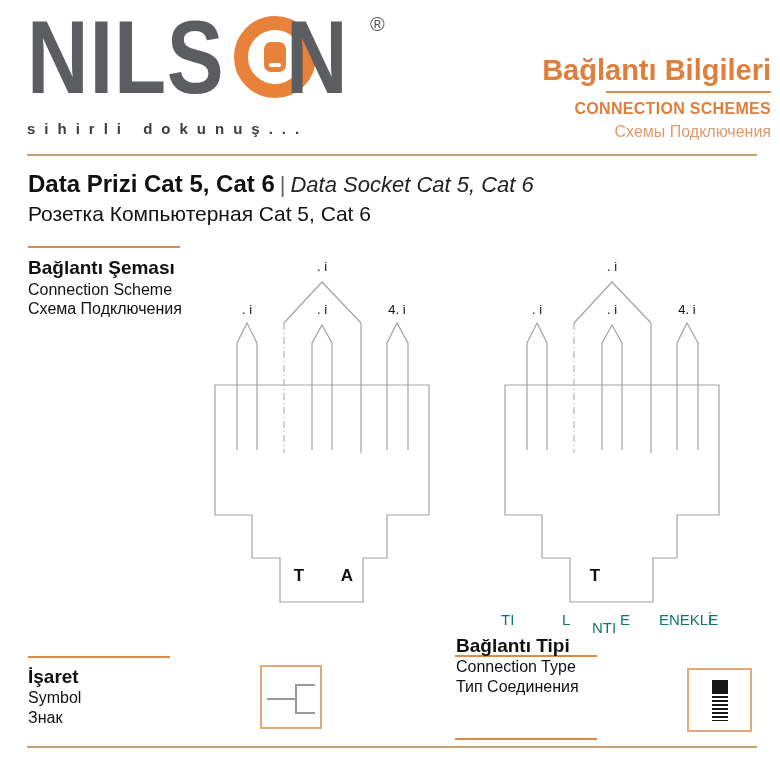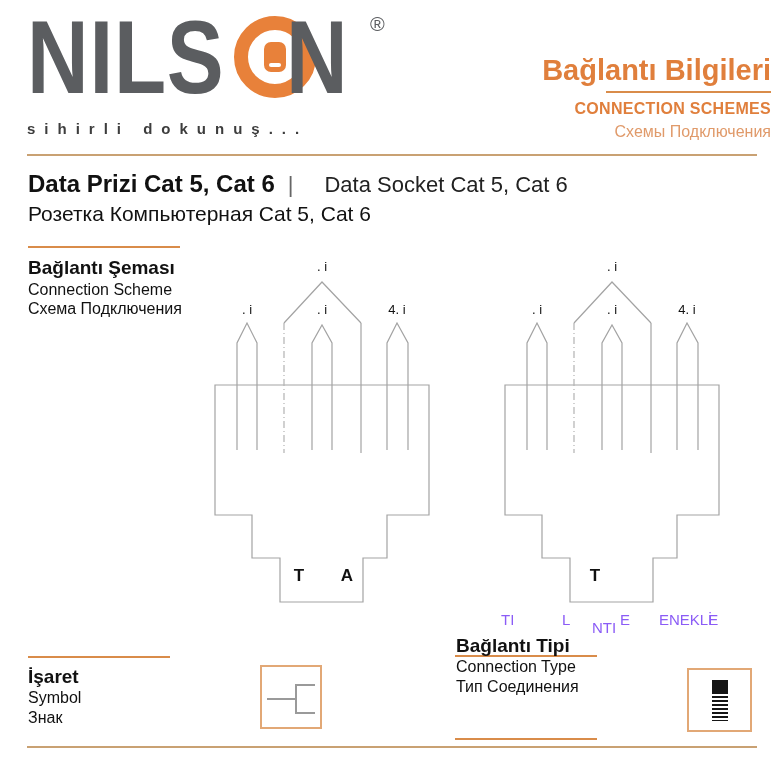--- a/index.html
+++ b/index.html
@@ -42,24 +42,24 @@
   .header-title-en { font-size:16px; font-weight:bold; color:#e07f3c; letter-spacing:0.3px; }
   .header-title-ru { font-size:16px; color:#e09a6a; margin-top:5px; }
 
   .rule { position:absolute; height:2px; background:#c9a173; }
   .rule.top-rule { left:27px; top:154px; width:730px; }
   .rule.bottom-rule { left:27px; top:746px; width:730px; }
   .accent-line { position:absolute; height:2px; background:#d98c4a; }
 
   
   .product-title { position:absolute; left:28px; top:170px; }
-  .pt-row { display:flex; align-items:baseline; gap:13px; white-space:nowrap; }
+  .pt-row { display:flex; align-items:baseline; gap:5px; white-space:nowrap; }
   .pt-tr { font-size:24px; font-weight:bold; color:#111; }
   .pt-sep { font-size:22px; color:#666; }
-  .pt-en { font-size:22px; color:#222;margin-left:18px; }
+  .pt-en { font-size:22px; font-style:italic; color:#222; }
   .pt-ru { font-size:21px; color:#111; margin-top:4px; }
 
   
   .scheme-label { position:absolute; left:28px; top:257px; }
   .sl-tr { font-size:19px; font-weight:bold; color:#111; line-height:1.2; }
   .sl-en, .sl-ru { font-size:16px; color:#111; line-height:1.22; }
 
   
   .diagram { position:absolute; top:256px; width:220px; height:352px; }
   .diagram.left { left:213px; }
@@ -70,21 +70,21 @@
   .pin-label.p1 { left:10px; top:46px; }
   .pin-label.p2 { left:85px; top:46px; }
   .pin-label.p3 { left:160px; top:46px; }
   .tier-letter { position:absolute; top:310px; width:22px; text-align:center; font-size:17px; font-weight:bold; color:#111; }
   .tier-letter.l1 { left:75px; }
   .tier-letter.l2 { left:123px; }
   .tier-letter.single { left:81px; }
 
   
   .caption { position:absolute; left:495px; top:611px; width:250px; height:22px; }
-  .caption span { position:absolute; font-size:15px; color:#8b5cf6; white-space:nowrap; }
+  .caption span { position:absolute; font-size:15px; color:#0f766e; white-space:nowrap; }
   .frag-0 { left:6px; }  .frag-1 { left:67px; } .frag-2 { left:97px;margin-top:8px; }
   .frag-3 { left:125px; } .frag-4 { left:145px;margin-left:19px; } .frag-5 { left:213px; }
 
   
   .symbol-text { position:absolute; left:28px; top:666px; }
   .sec-tr { font-size:19px; font-weight:bold; color:#111; line-height:1.18; }
   .sec-en, .sec-ru { font-size:16px; color:#111; line-height:1.2; }
 
   .symbol-box {
     position:absolute; left:260px; top:665px; width:62px; height:64px;

